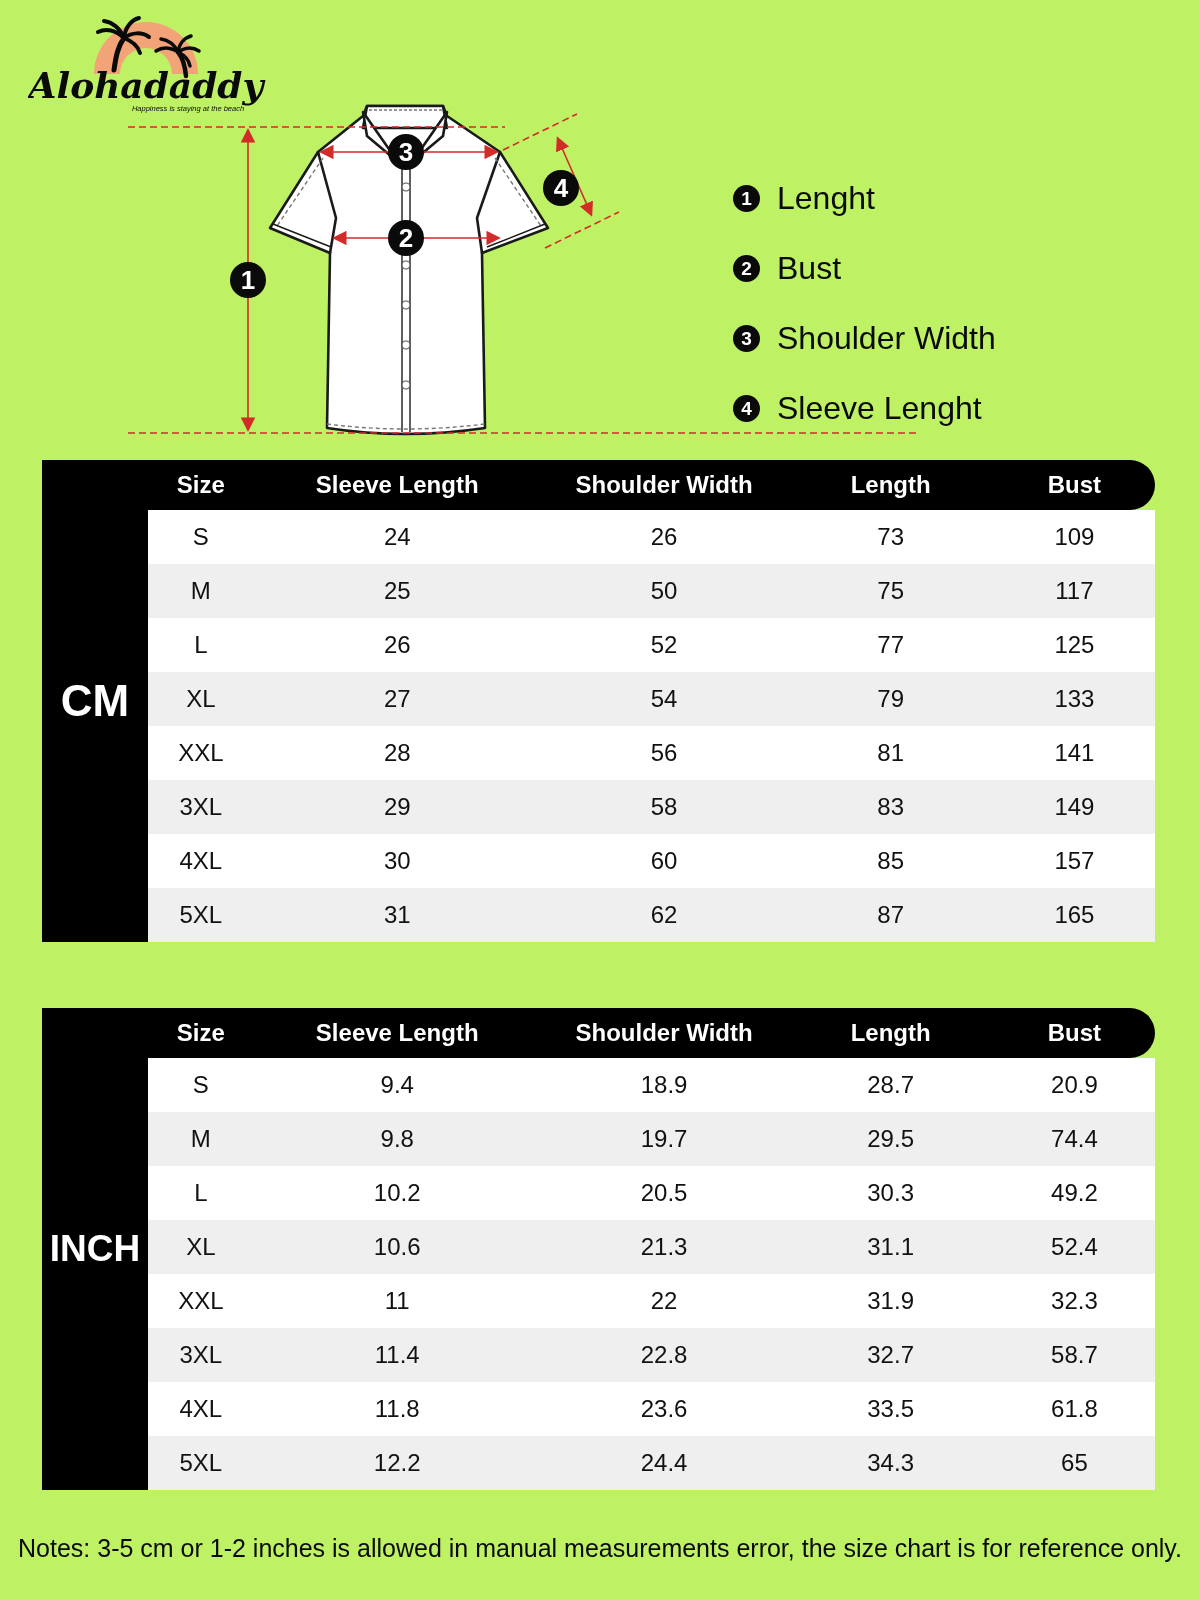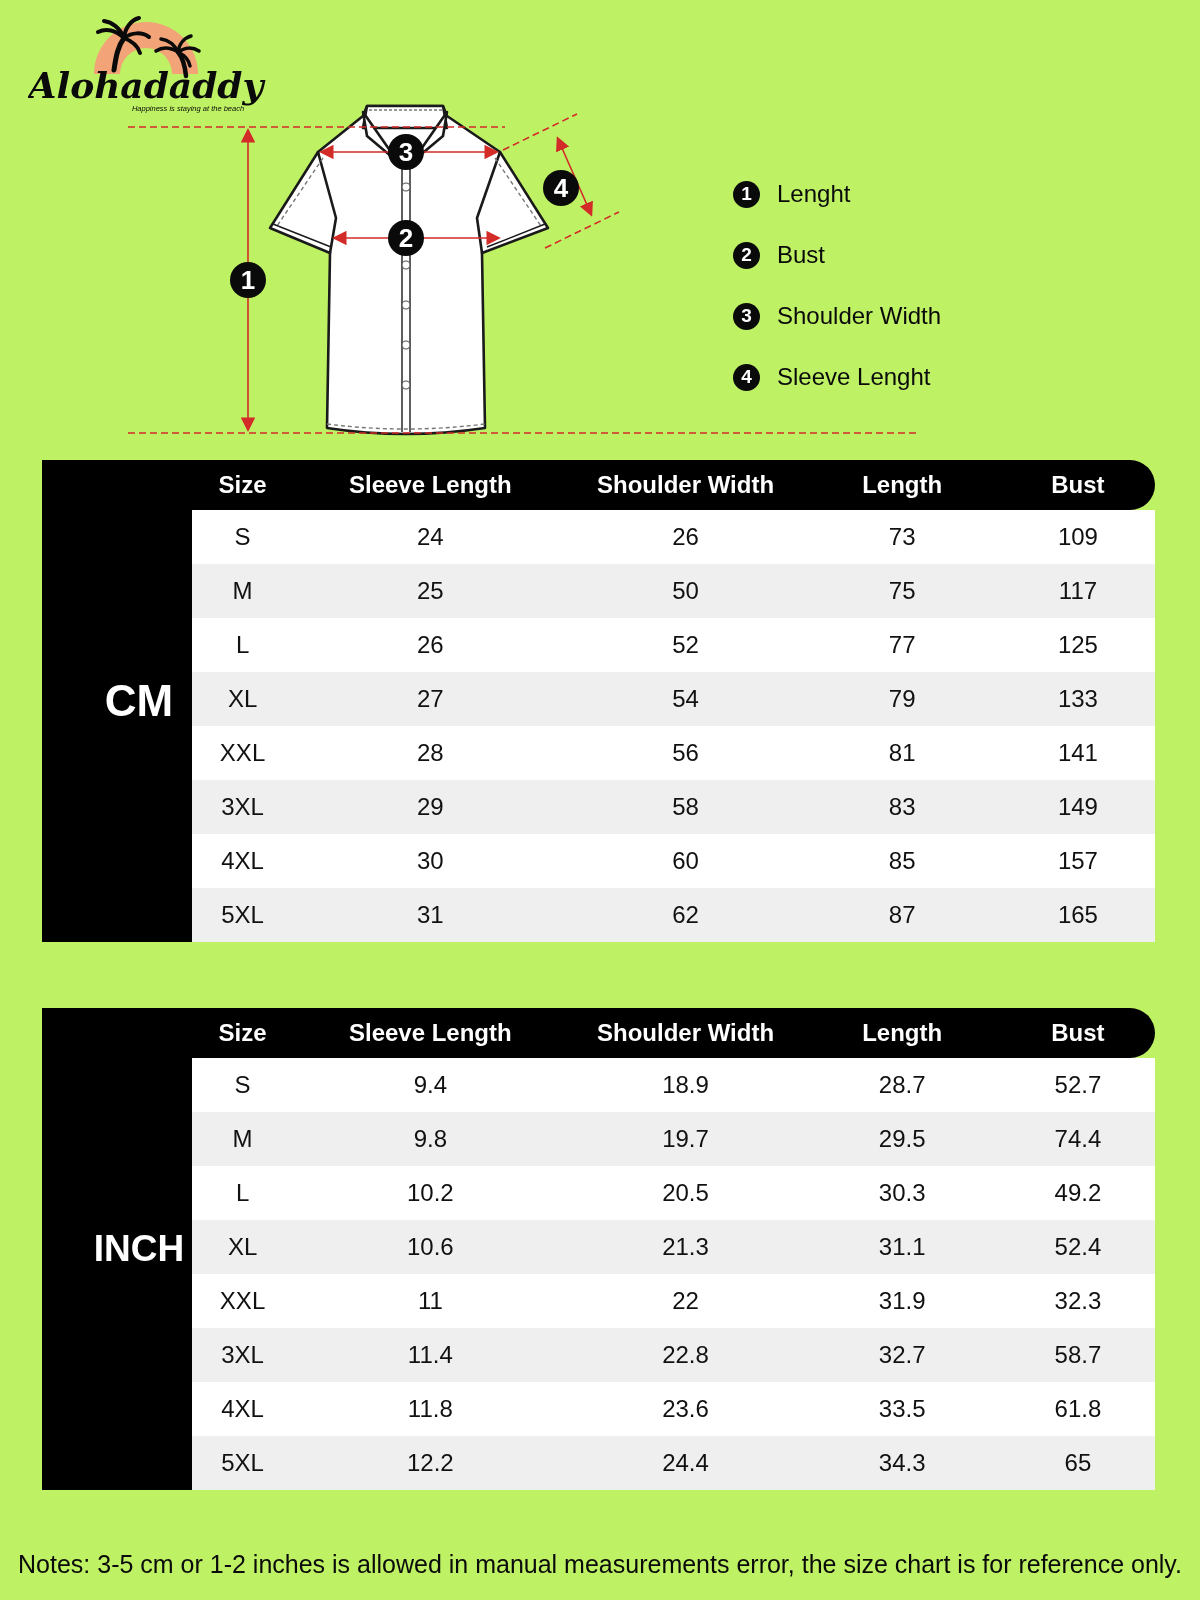--- a/index.html
+++ b/index.html
@@ -16,44 +16,44 @@
   
   .diagram{position:absolute;left:0;top:98px;width:1200px;height:352px;}
   .shirt-svg{position:absolute;left:105px;top:0;width:850px;height:350px;}
   .legend{position:absolute;left:733px;top:82px;display:flex;flex-direction:column;gap:33px;}
   .legend-item{display:flex;align-items:center;gap:17px;}
   .legend-badge{
     width:27px;height:27px;border-radius:50%;background:#0a0a0a;color:#fff;
     display:flex;align-items:center;justify-content:center;
     font-size:19px;font-weight:bold;flex:0 0 auto;
   }
-  .legend-label{font-size:24px;color:#0a0a0a;}
+  .legend-label{font-size:32px;color:#0a0a0a;}
   
   .size-table{position:absolute;left:42px;width:1113px;display:flex;}
   .size-table.cm{top:460px;}
   .size-table.inch{top:1008px;}
   .unit-strip{
     width:106px;flex:0 0 auto;background:#000;color:#fff;
-    display:flex;align-items:center;justify-content:center;font-weight:bold;padding-left:44px;
+    display:flex;align-items:center;justify-content:center;font-weight:bold;
   }
   .size-table.cm  .unit-strip{font-size:44px;}
   .size-table.inch .unit-strip{font-size:37px;}
   table.sizes{flex:1;border-collapse:collapse;table-layout:fixed;}
   table.sizes th{
     background:#000;color:#fff;font-weight:bold;font-size:24px;height:50px;
     text-align:center;padding:0;
   }
   table.sizes th:last-child{border-radius:0 25px 25px 0;}
   table.sizes td{
     height:54px;font-size:24px;color:#111;text-align:center;padding:0;background:#fff;
   }
   table.sizes tbody tr:nth-child(even) td{background:#efefef;}
   
   .notes{
-    position:absolute;left:0;right:0;top:1534px;margin:16px;text-align:center;
+    position:absolute;left:0;right:0;top:1534px;margin:0;text-align:center;
     font-size:25px;color:#0a0a0a;
   }
 </style>
 </head>
 <body>
 
 <div class="page">
 
   <svg class="logo" viewBox="0 0 240 110">
 
@@ -270,21 +270,21 @@
           <th>Length</th>
           <th>Bust</th>
         </tr>
       </thead>
       <tbody>
         <tr>
             <td>S</td>
             <td>9.4</td>
             <td>18.9</td>
             <td>28.7</td>
-            <td>52.7</td>
+            <td>20.9</td>
           </tr>
         <tr>
             <td>M</td>
             <td>9.8</td>
             <td>19.7</td>
             <td>29.5</td>
             <td>74.4</td>
           </tr>
         <tr>
             <td>L</td>

